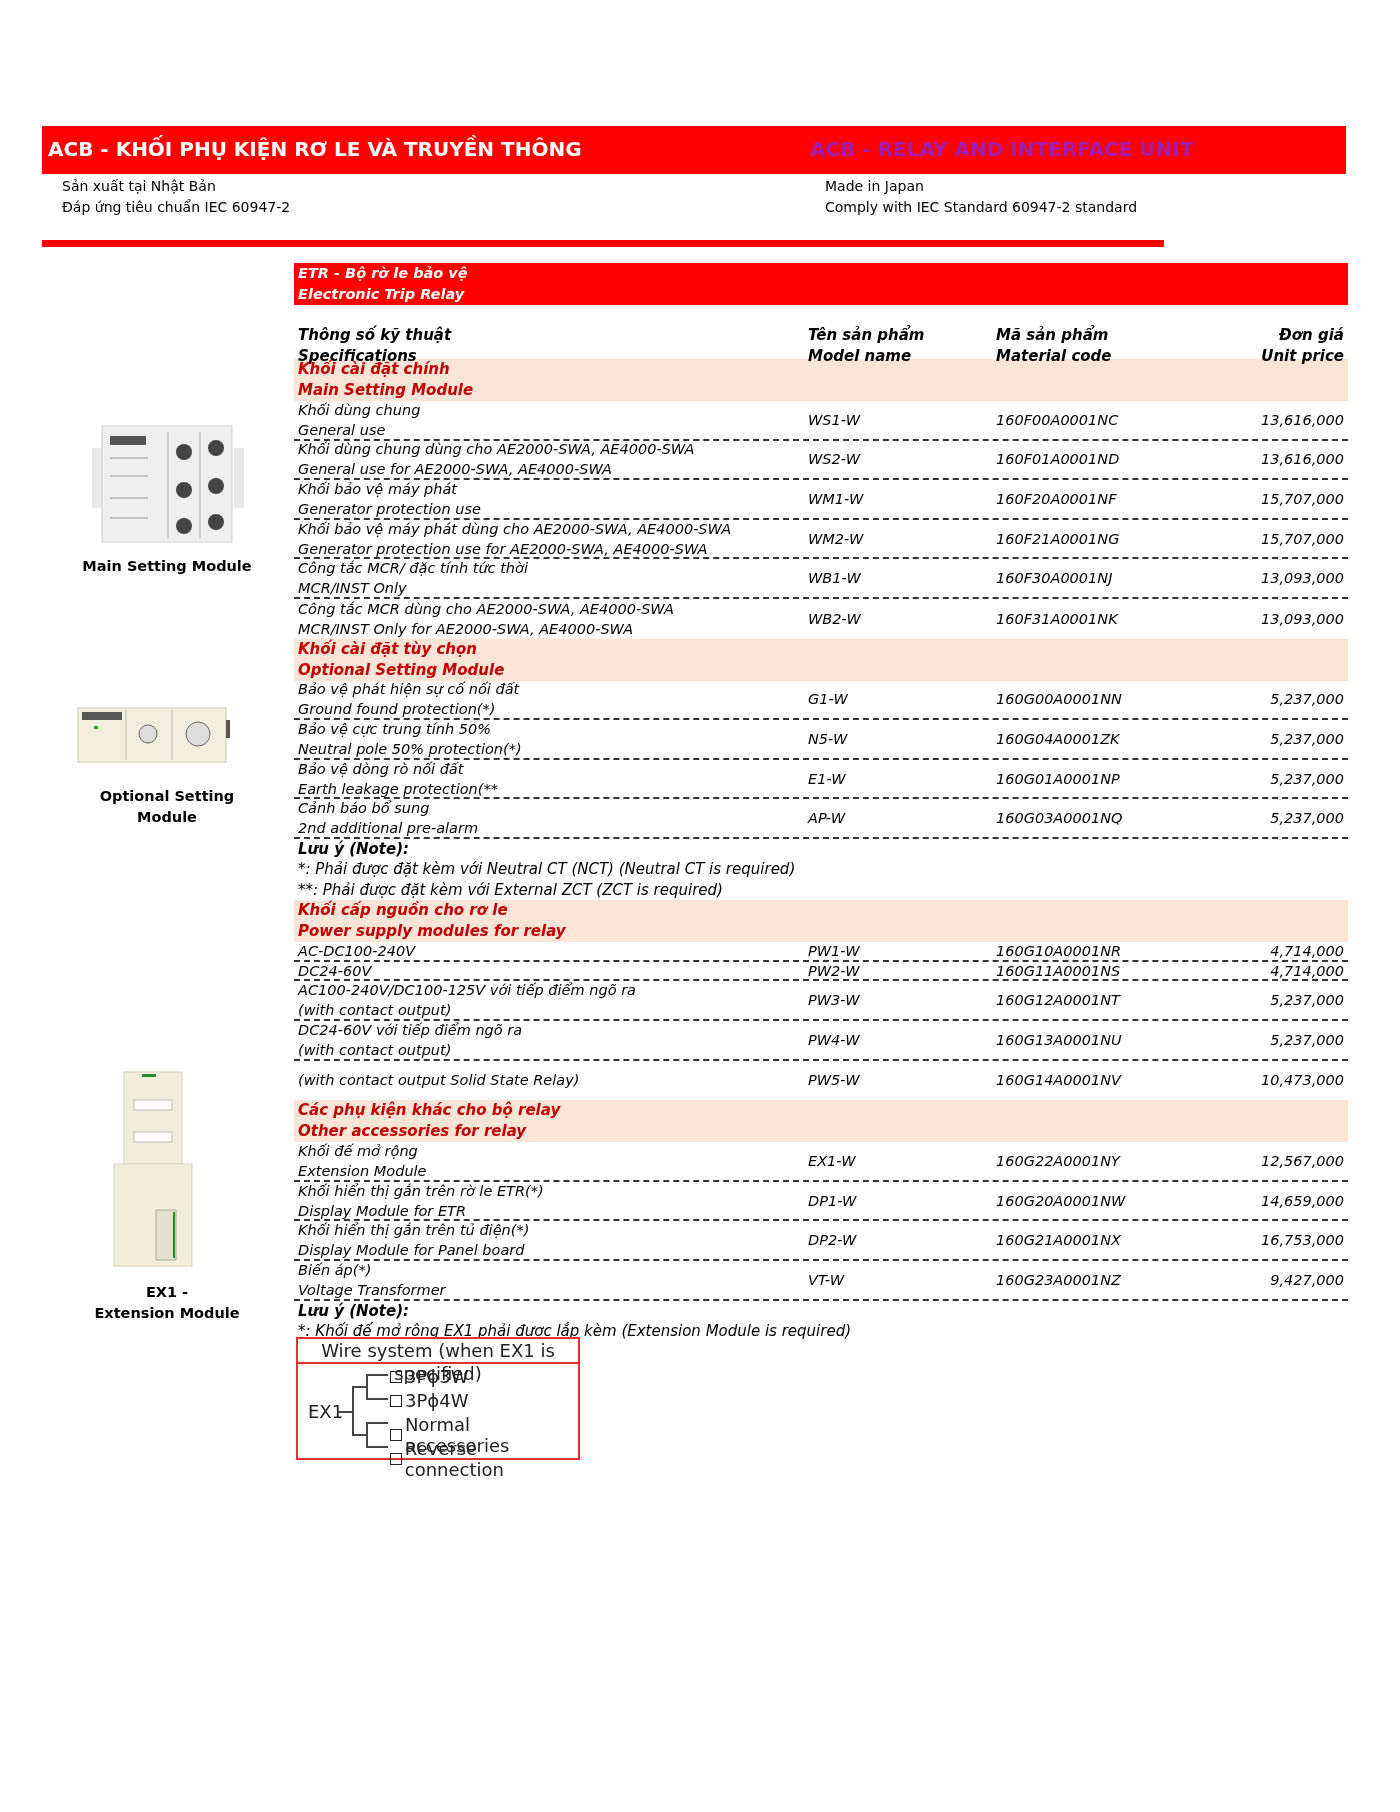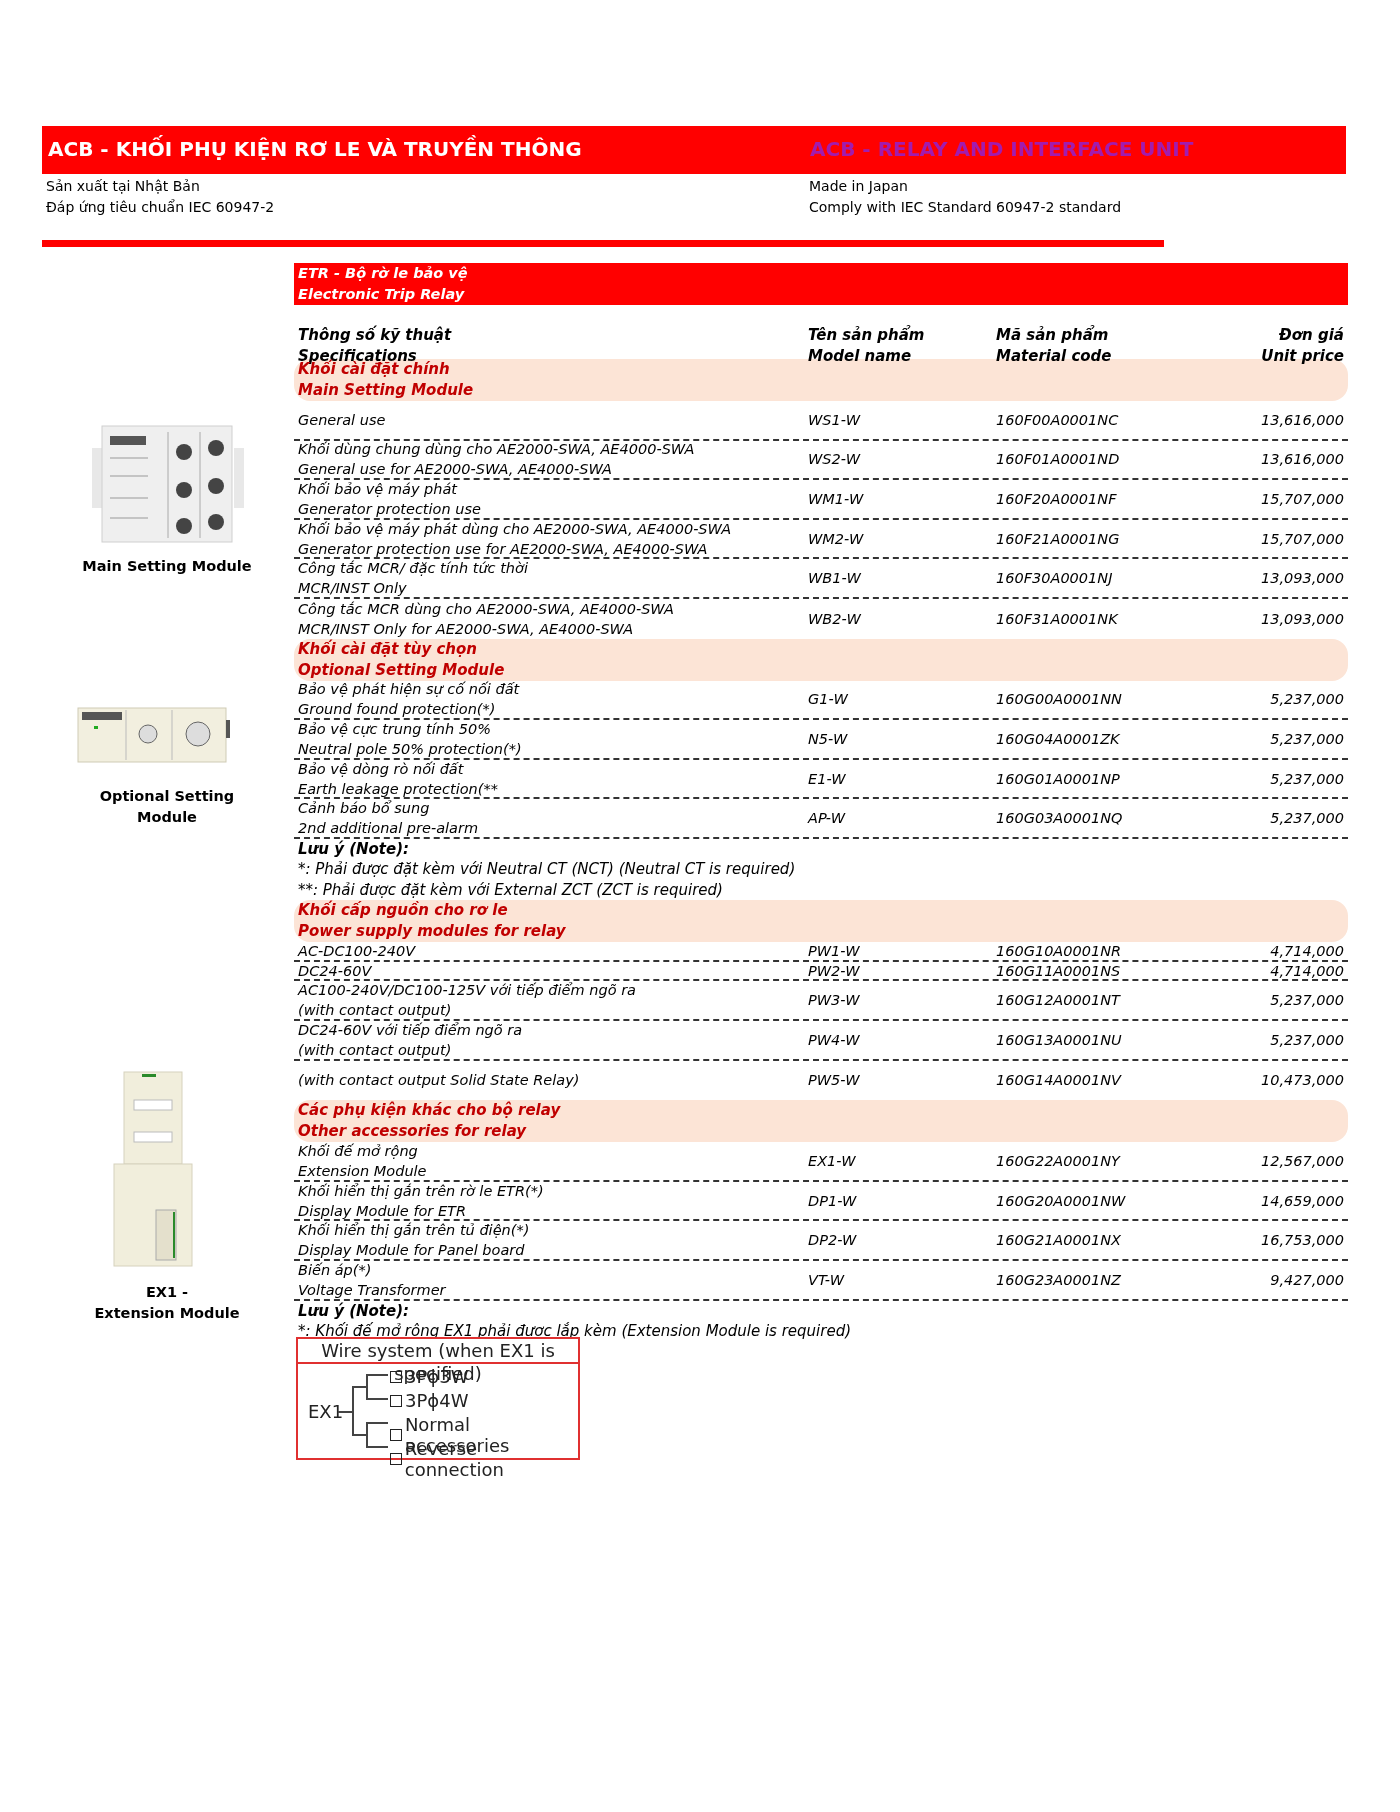--- a/index.html
+++ b/index.html
@@ -1,35 +1,35 @@
 <!DOCTYPE html>
 <html><head>
 <meta charset="utf-8">
 <style>
   * { box-sizing: border-box; margin: 0; padding: 0; }
   body { width: 1400px; height: 1812px; background: #ffffff; font-family: "DejaVu Sans", sans-serif; color: #000; position: relative; overflow: hidden; }
   .title-bar { position: absolute; left: 42px; top: 126px; width: 1304px; height: 48px; background: #ff0000; }
   .title-vi { position: absolute; left: 48px; top: 137px; color: #fff; font-weight: bold; font-size: 20px; }
   .title-en { position: absolute; left: 810px; top: 137px; color: #a21caf; font-weight: bold; font-size: 20px; }
-  .sub { position: absolute; font-size: 14px; line-height: 21px; }
+  .sub { position: absolute; font-size: 14px; line-height: 21px; margin-left: 16px; }
   .sub-vi { left: 46px; top: 176px; }
   .sub-en { left: 809px; top: 176px; }
   .red-rule { position: absolute; left: 42px; top: 240px; width: 1122px; height: 7px; background: #ff0000; }
 
   .sidebar-img { position: absolute; }
   .sidebar-label { position: absolute; width: 210px; text-align: center; font-weight: bold; font-size: 14.5px; line-height: 21px; }
 
   .table { position: absolute; left: 294px; top: 263px; width: 1054px; font-style: italic; }
   .etr-head { background: #ff0000; color: #fff; font-weight: bold; font-size: 14.5px; line-height: 21px; padding: 0 4px; height: 42px; }
   .col-head { display: flex; font-weight: bold; font-size: 15px; line-height: 21px; height: 54px; padding-top: 20px; }
   .c-spec { width: 514px; padding-left: 4px; }
   .c-model { width: 188px; }
   .c-code { width: 240px; }
   .c-price { width: 112px; text-align: right; padding-right: 4px; }
-  .sec { background: #fce4d6; color: #c00000; font-weight: bold; font-size: 15px; line-height: 21px; padding-left: 4px; height: 42px; overflow: hidden; border-radius: 16px; }
+  .sec { background: #fce4d6; color: #c00000; font-weight: bold; font-size: 15px; line-height: 21px; padding-left: 4px; height: 42px; overflow: hidden; }
   .row { display: flex; align-items: center; height: 39.6px; border-bottom: 2px dashed #333; font-size: 14.5px; }
   .row .c-spec { line-height: 20px; font-size: 14.5px; }
   .row.thin { height: 19.5px; line-height: 18px; }
   .note { font-size: 15px; line-height: 20.5px; padding-left: 4px; }
   .note b { font-weight: bold; }
 
   .wire-box { position: absolute; left: 296px; top: 1337px; width: 284px; height: 123px; border: 2px solid #e03030; font-size: 18px; color: #222; }
   .wire-title { height: 25px; border-bottom: 2px solid #e03030; text-align: center; line-height: 23px; }
   .wire-body { position: relative; height: 98px; }
   .wire-ex1 { position: absolute; left: 10px; top: 37px; }
@@ -130,20 +130,21 @@
         <div>Unit price</div>
       </div>
   </div>
 
   <div class="sec">
       <div>Khối cài đặt chính</div>
       <div>Main Setting Module</div>
     </div>
   <div class="row">
       <div class="c-spec">
+        <div>Khối dùng chung</div>
         <div>General use</div>
       </div>
       <div class="c-model">WS1-W</div>
       <div class="c-code">160F00A0001NC</div>
       <div class="c-price">13,616,000</div>
     </div>
   <div class="row">
       <div class="c-spec">
         <div>Khối dùng chung dùng cho AE2000-SWA, AE4000-SWA</div>
         <div>General use for AE2000-SWA, AE4000-SWA</div>

